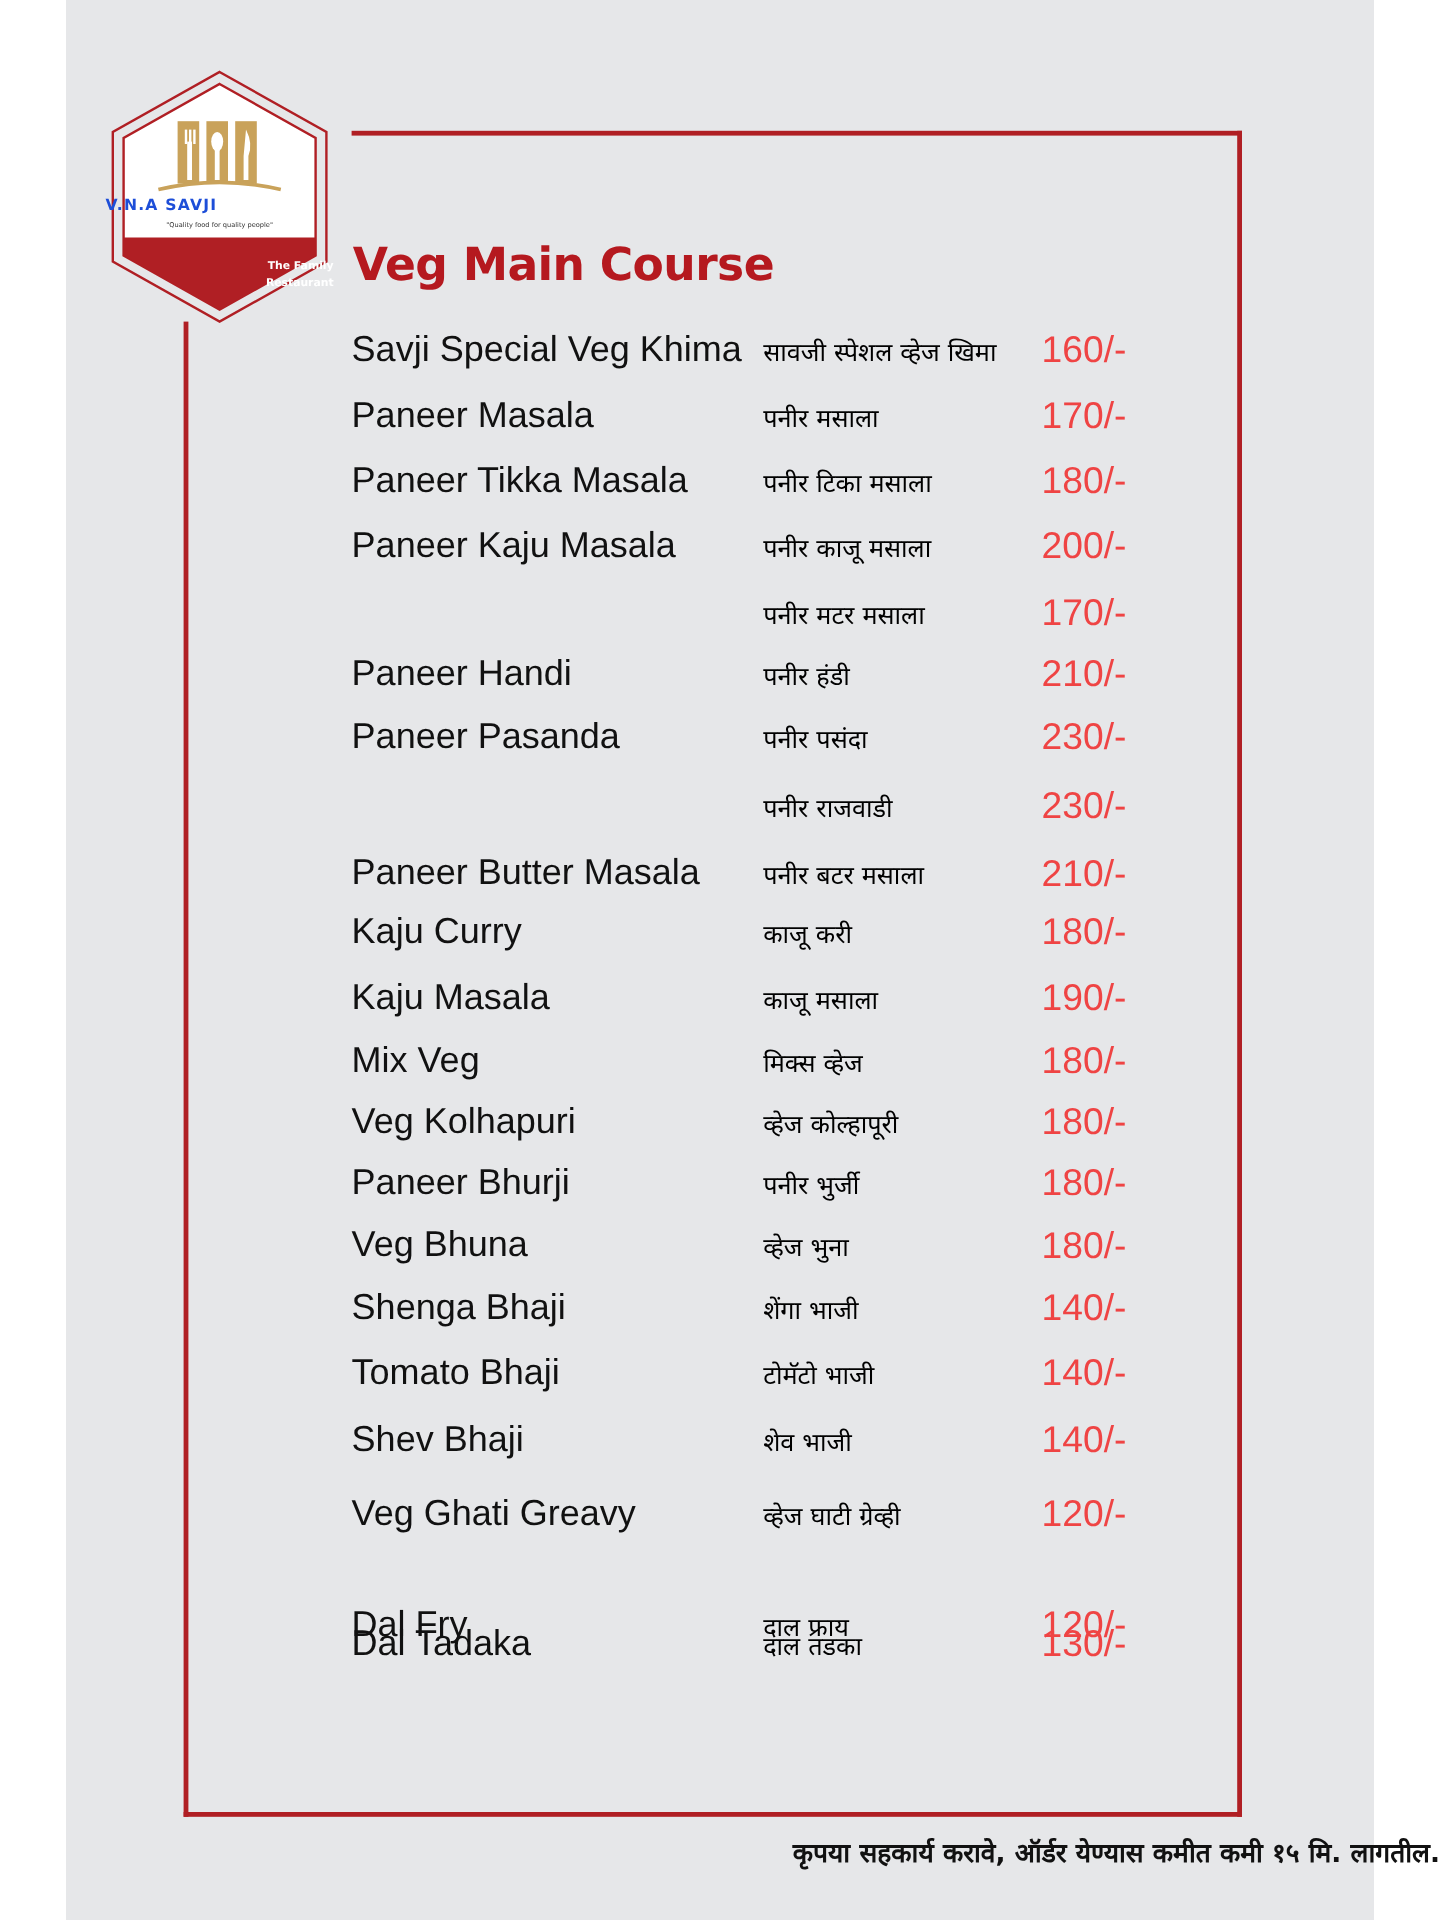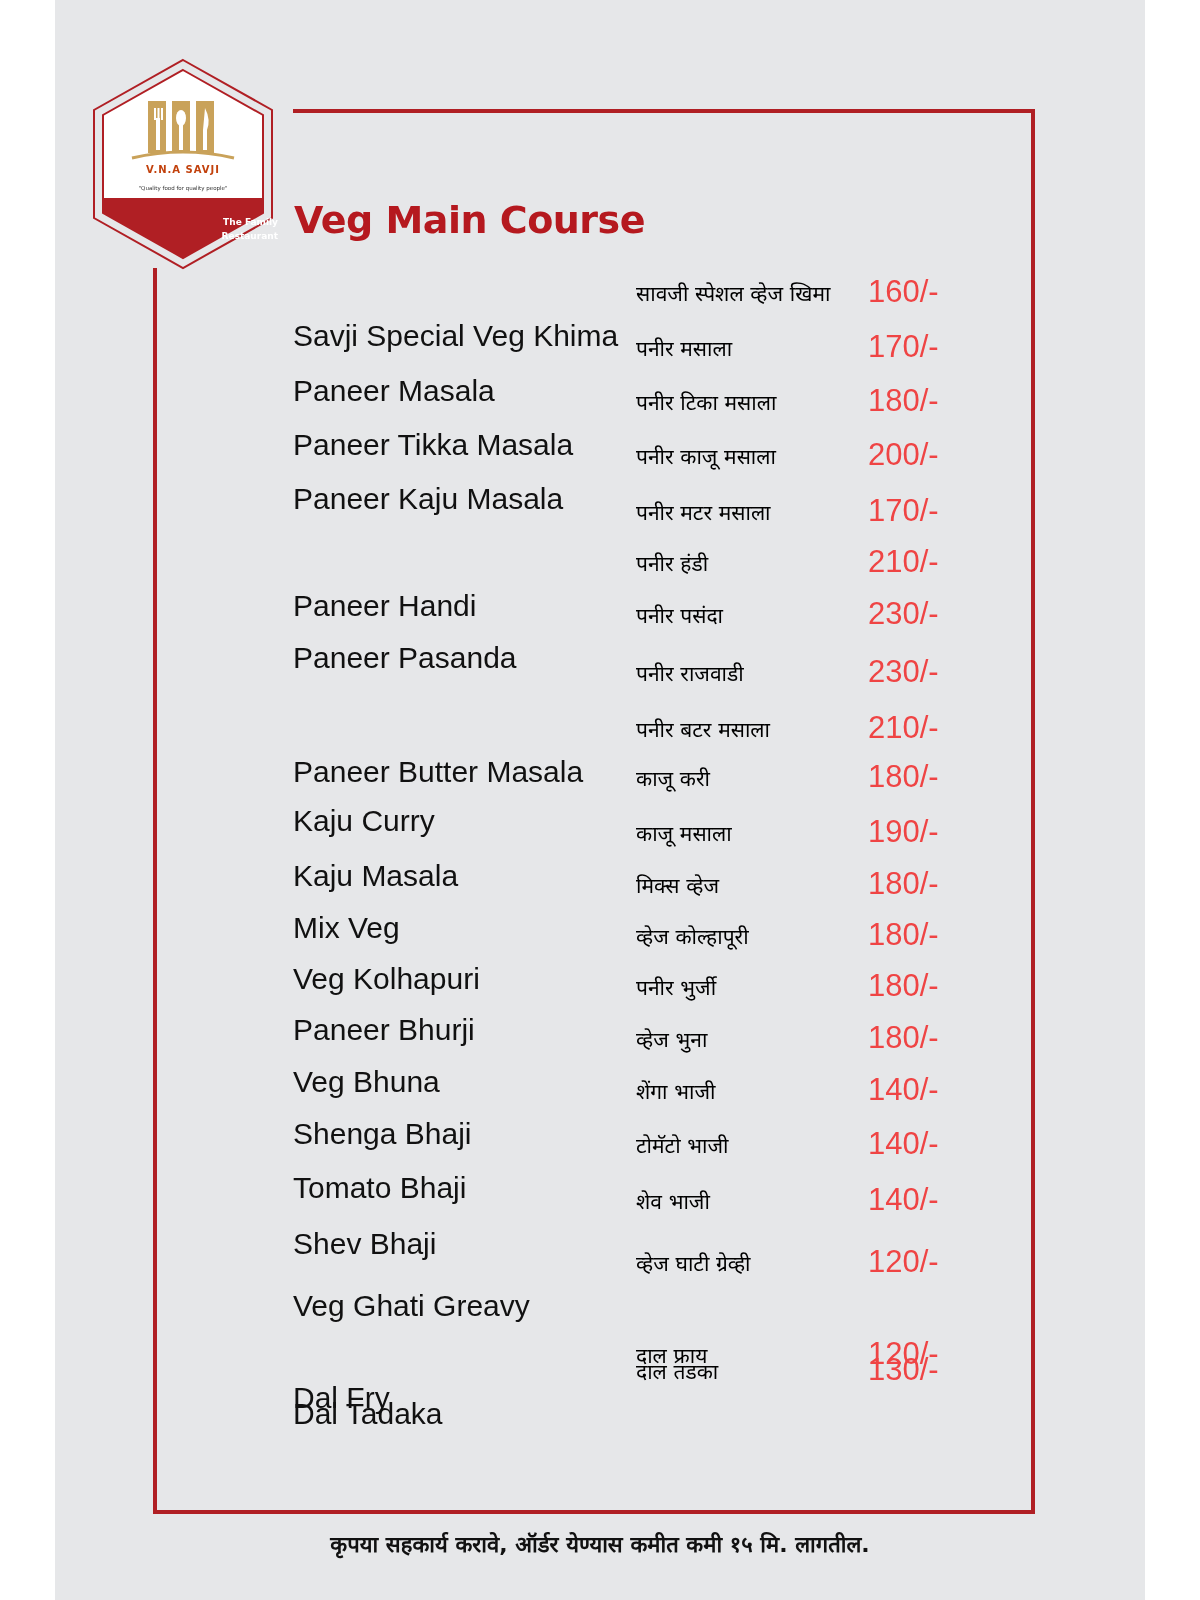--- a/index.html
+++ b/index.html
@@ -12,23 +12,23 @@
     background: #e6e7e9;
   }
   .frame-top { position: absolute; left: 293px; top: 109px; width: 742px; height: 4px; background: #b01f24; }
   .frame-right { position: absolute; left: 1031px; top: 109px; width: 4px; height: 1405px; background: #b01f24; }
   .frame-bottom { position: absolute; left: 153px; top: 1510px; width: 882px; height: 4px; background: #b01f24; }
   .frame-left { position: absolute; left: 153px; top: 268px; width: 4px; height: 1246px; background: #b01f24; }
 
   .logo { position: absolute; left: 88px; top: 58px; width: 190px; height: 214px; }
   .logo svg { display: block; }
   .logo-name {
-    position: absolute; left: 0; width: 190px; top: 106px; text-align: center;
-    font-family: "DejaVu Sans", sans-serif; font-weight: bold; font-size: 10px; letter-spacing: 1px;
-    color: #c2410c;
+    position: absolute; left: 0; width: 190px; top: 106px; text-align: left;
+    font-family: "DejaVu Sans", sans-serif; font-weight: bold; font-size: 13px; letter-spacing: 1px;
+    color: #1d4ed8;
   }
   .logo-tag {
     position: absolute; left: 0; width: 190px; top: 127px; text-align: center;
     font-size: 5.5px; color: #333;
   }
   .logo-family {
     position: absolute; left: 0; width: 190px; top: 157px; text-align: right;
     font-size: 9px; line-height: 14px; color: #fff; font-weight: bold;
   }
 
@@ -36,33 +36,32 @@
     position: absolute; left: 294px; top: 198px;
     font-family: "DejaVu Sans", sans-serif; font-weight: bold; font-size: 38px;
     color: #b5191f; letter-spacing: -0.5px; text-align: center;
   }
 
   .row { position: absolute; left: 0; height: 40px; width: 1200px; }
   .en {
     position: absolute; left: 293px; top: 0; line-height: 40px;
     font-family: "Liberation Sans", sans-serif; font-size: 30px; color: #111;
     white-space: pre;
-    margin-top: 44px;
   }
   .mr {
     position: absolute; left: 636px; top: 2px; line-height: 40px;
     font-family: "DejaVu Sans", sans-serif; font-size: 21px; color: #000000;
     white-space: nowrap;
   }
   .price {
     position: absolute; left: 868px; top: 0; line-height: 40px;
     font-family: "Liberation Sans", sans-serif; font-size: 31px; color: #ef4444;
   }
   .footer {
-    position: absolute; left: 0; width: 1200px; top: 1528px; text-align: center;
+    position: absolute; left: 0; width: 1200px; top: 1528px; text-align: right;
     font-family: "DejaVu Sans", sans-serif; font-size: 22px; font-weight: bold; color: #111;
   }
 </style>
 </head>
 <body>
 
 <div class="panel"></div>
 
 <div class="frame-top"></div>
 <div class="frame-right"></div>

